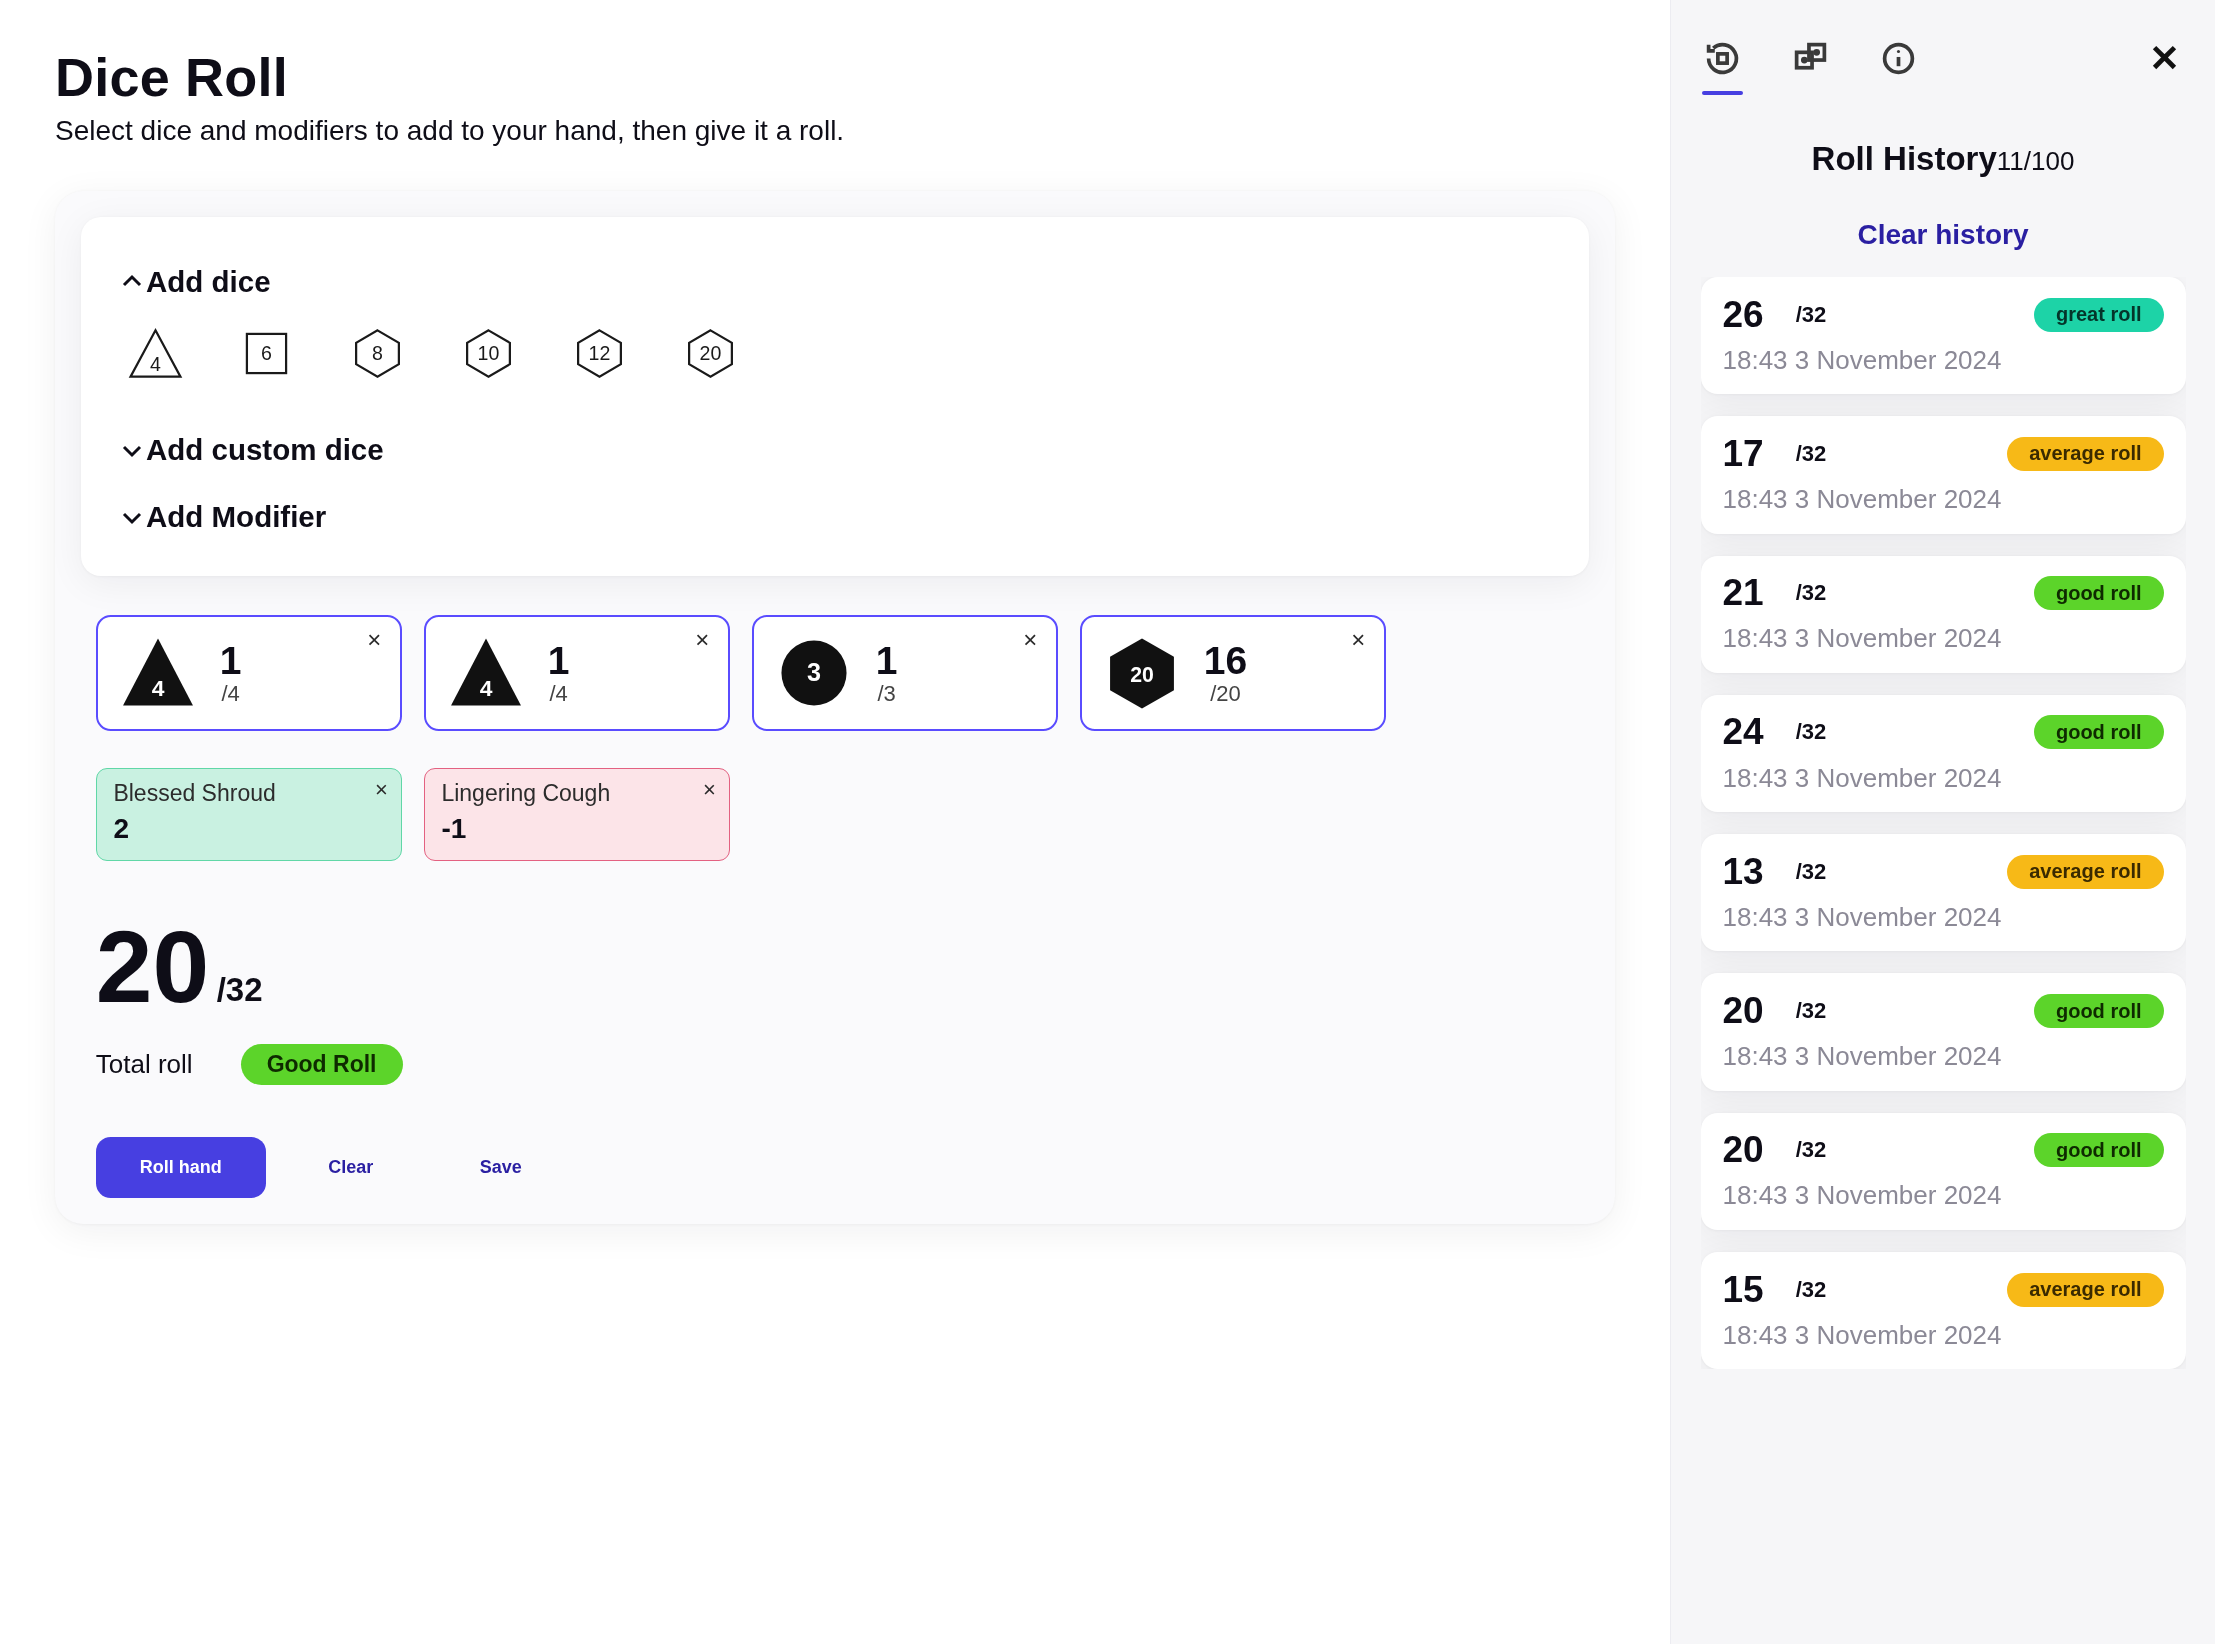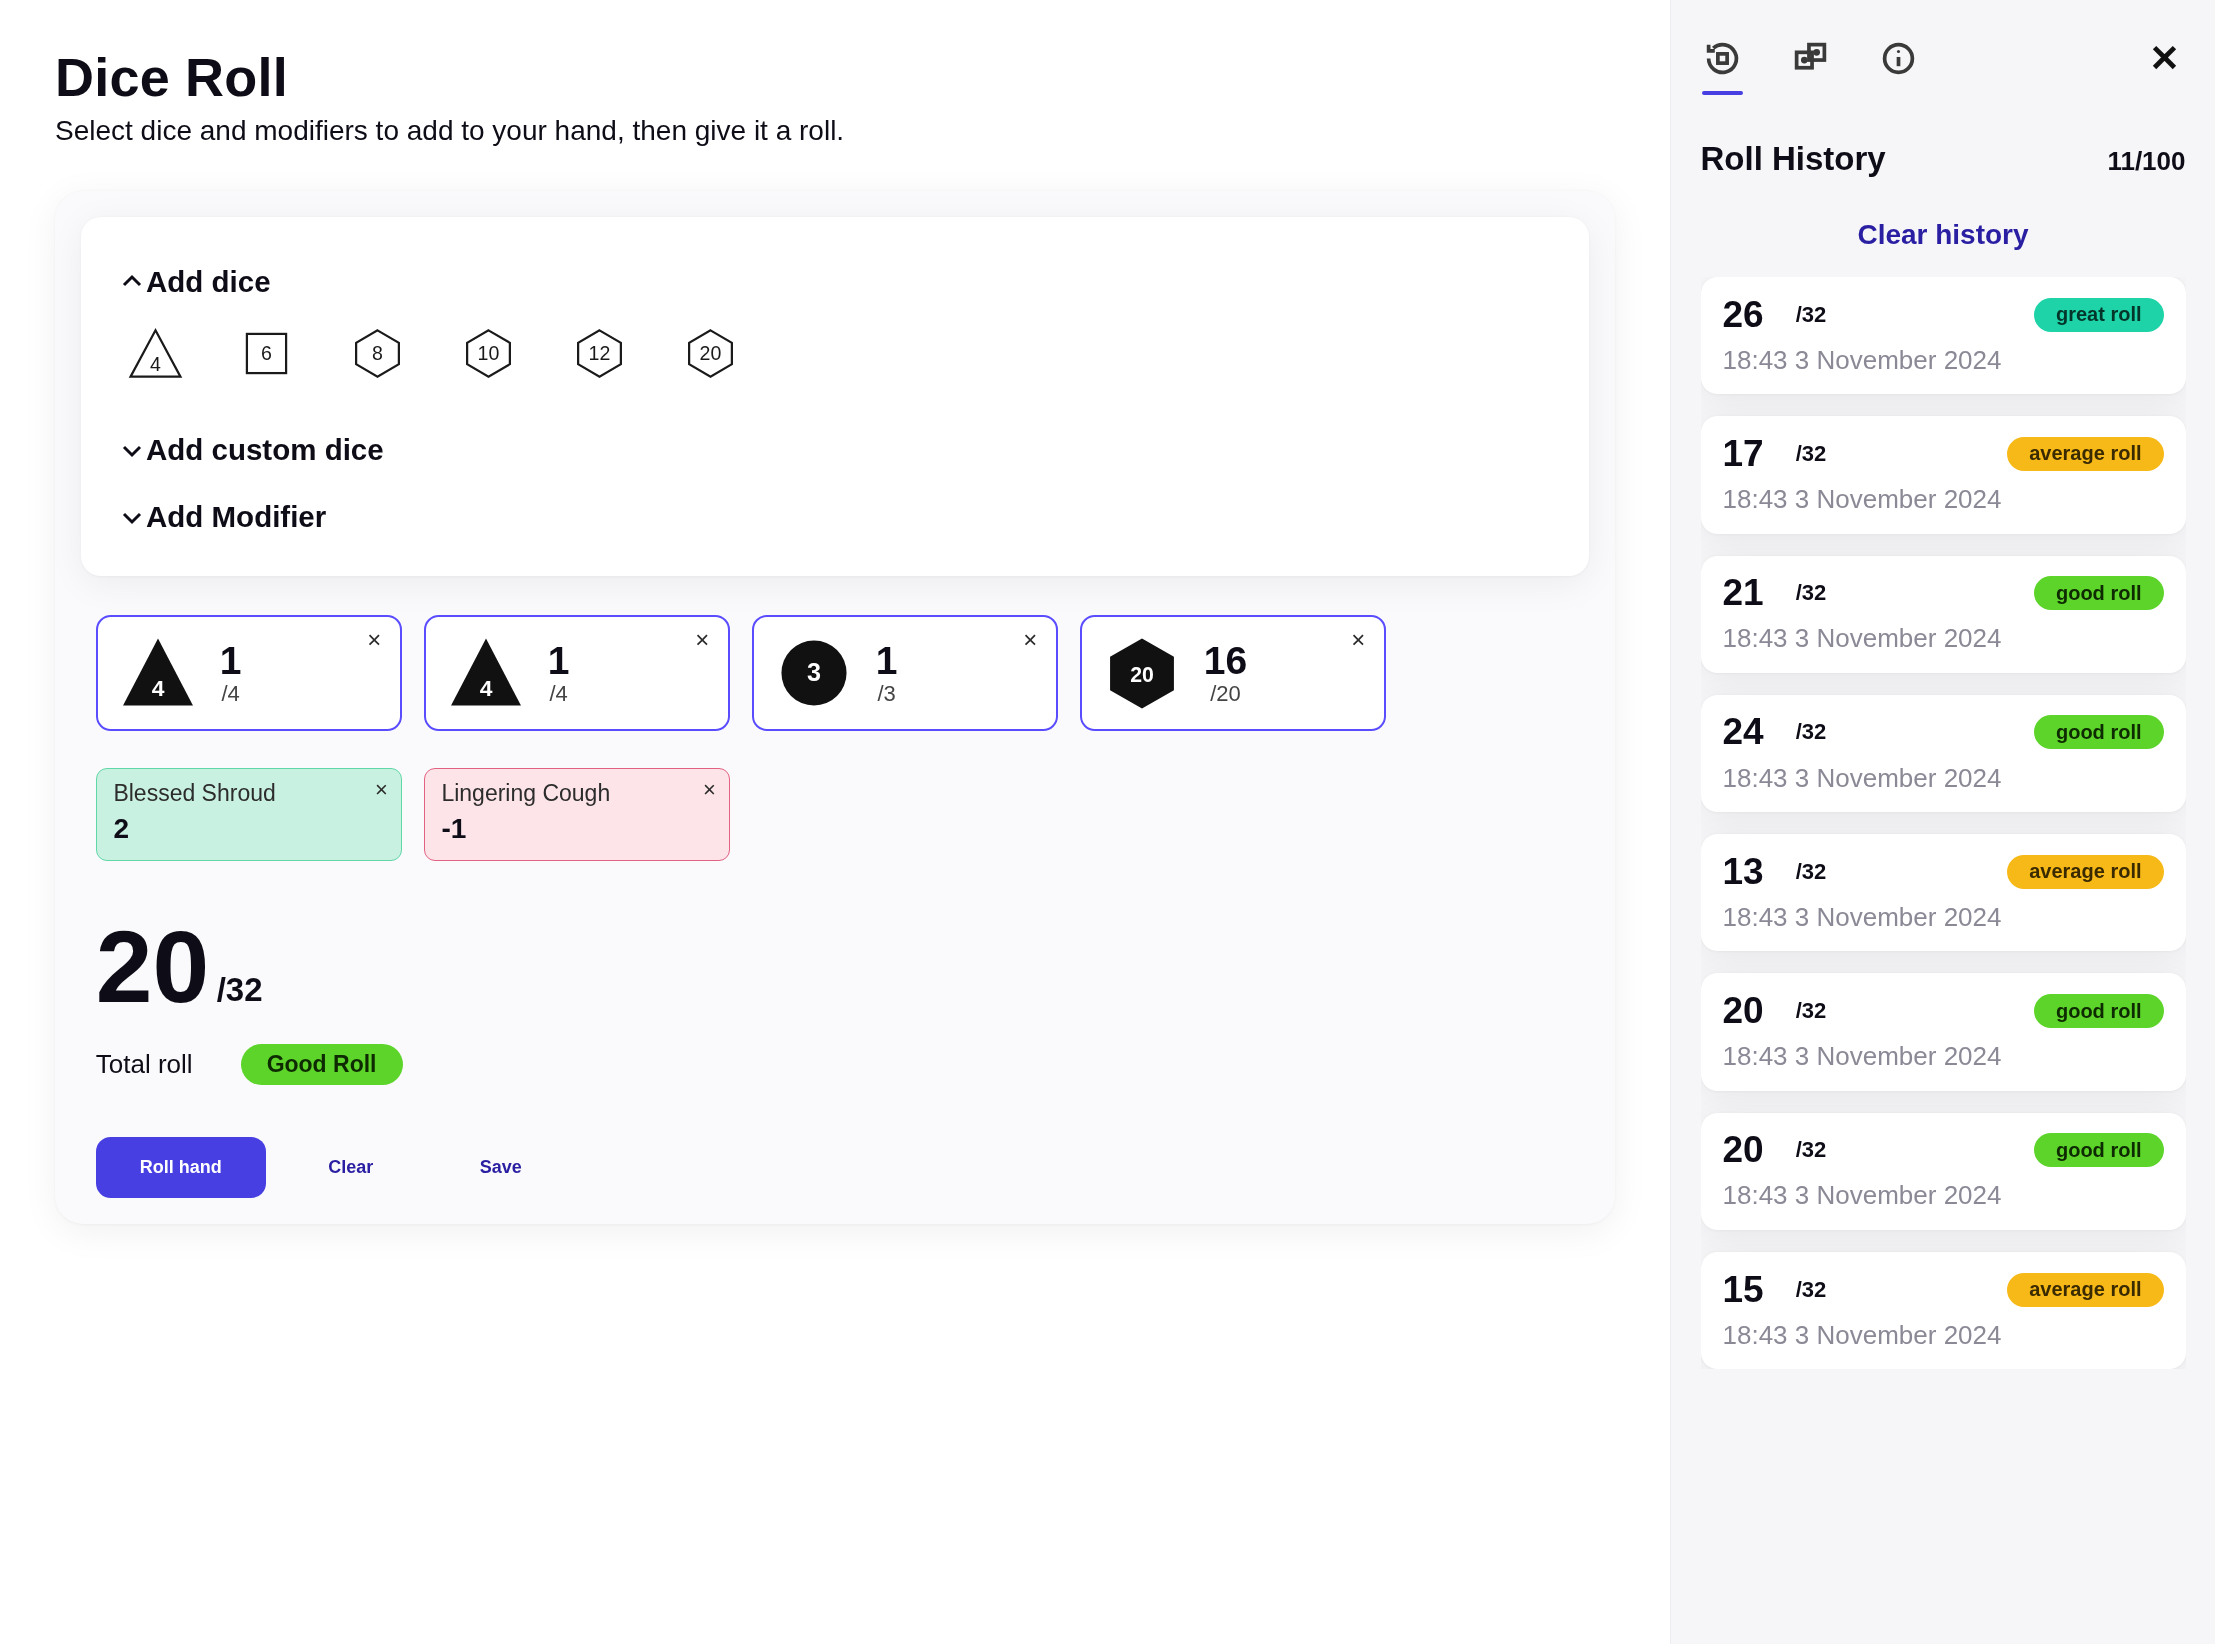--- a/index.html
+++ b/index.html
@@ -179,24 +179,24 @@
     width:44px;height:55px;display:flex;align-items:center;justify-content:center;
     cursor:pointer;position:relative;
   }
   .tab.active:after{
     content:"";position:absolute;left:1.8px;right:1.8px;bottom:-9.2px;height:4.6px;background:var(--indigo-btn);border-radius:2.8px;
   }
   .tab svg{width:37px;height:37px;stroke:#3a3a3a;stroke-width:2.4;fill:none}
   .sb-close{font-size:37px;font-weight:700;cursor:pointer;line-height:1;color:#111;padding:5.5px}
 
   .sb-headrow{
-    display:flex;align-items:baseline;justify-content:space-between;margin-top:54px;
+    display:flex;align-items:baseline;justify-content:center;margin-top:54px;
   }
   .sb-title{font-size:33px;font-weight:800}
-  .sb-count{font-size:26px;font-weight:700}
+  .sb-count{font-size:26px;font-weight:400}
   .sb-clear{
     text-align:center;margin:41px 0 26px 0;font-size:28px;font-weight:700;color:var(--indigo-ink);cursor:pointer;
   }
 
   .history{display:flex;flex-direction:column;gap:22px;overflow:hidden}
   .hcard{
     background:#fff;border-radius:16.6px;box-shadow:var(--card-shadow);
     padding:16.6px 22px 18.5px 22px;
   }
   .hline{display:flex;align-items:center;gap:32px}

